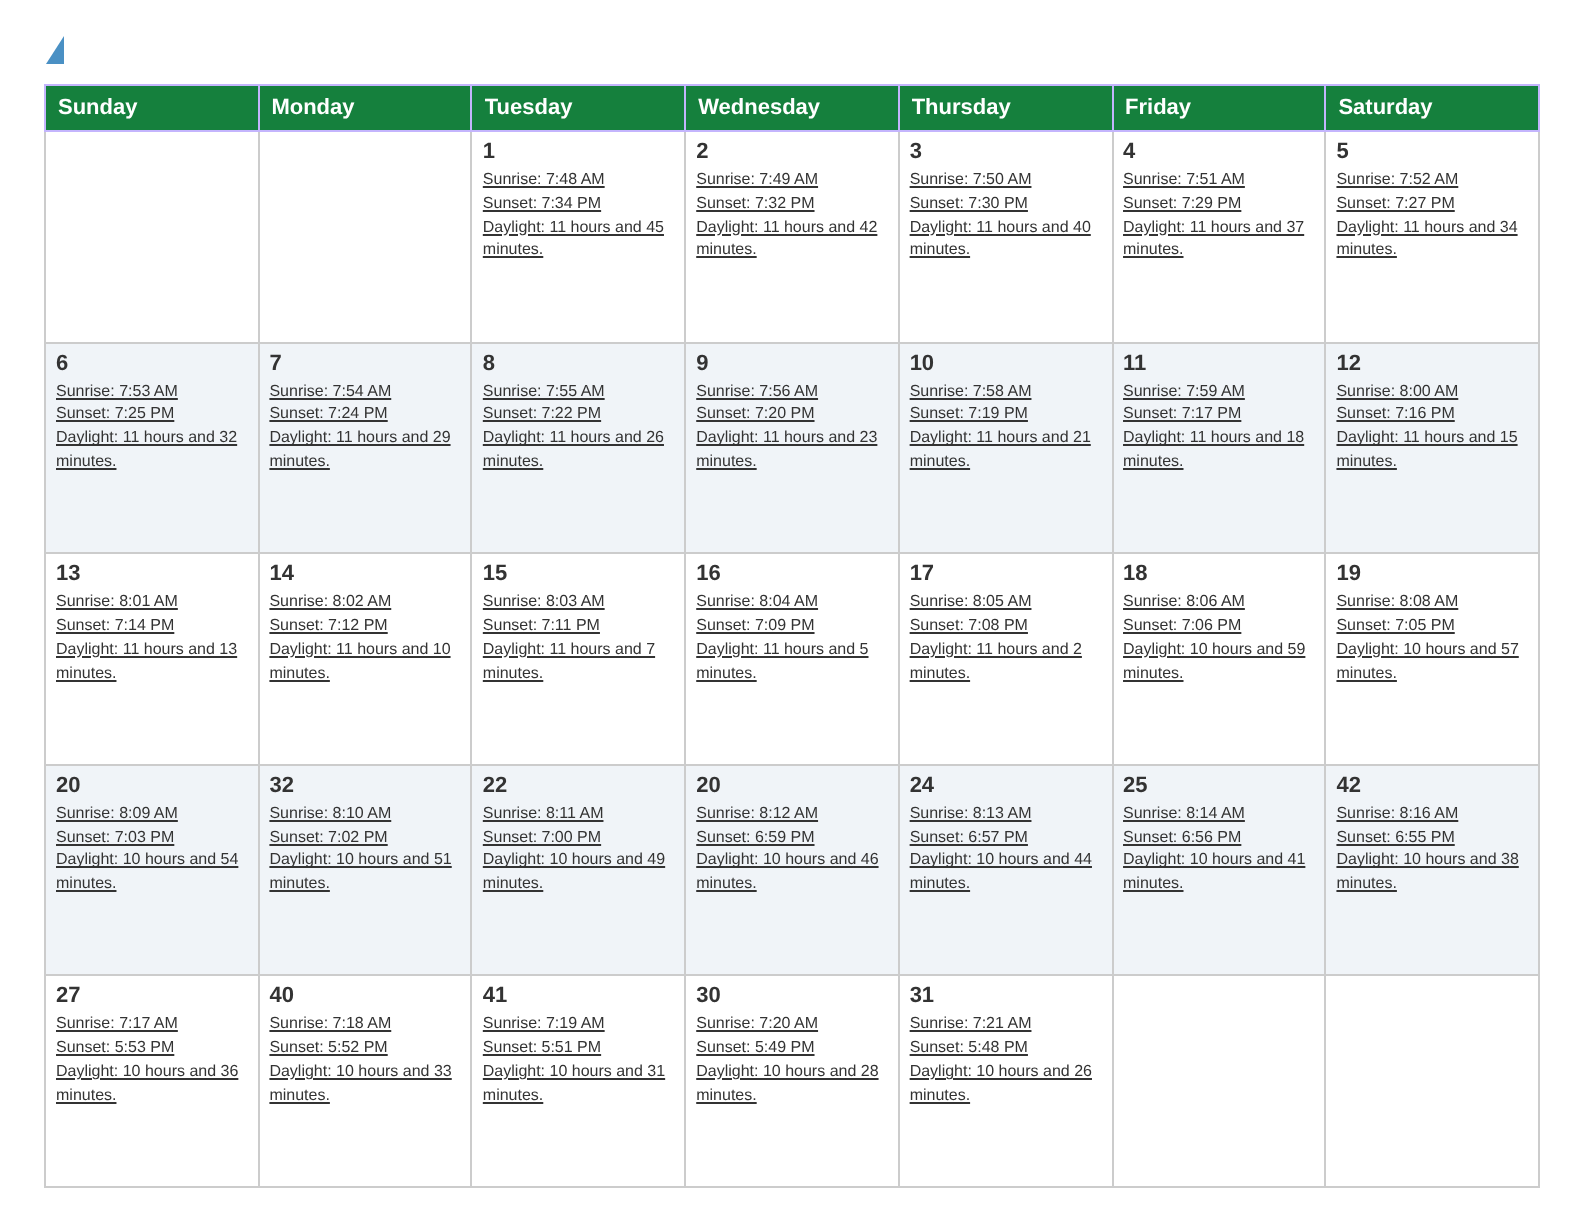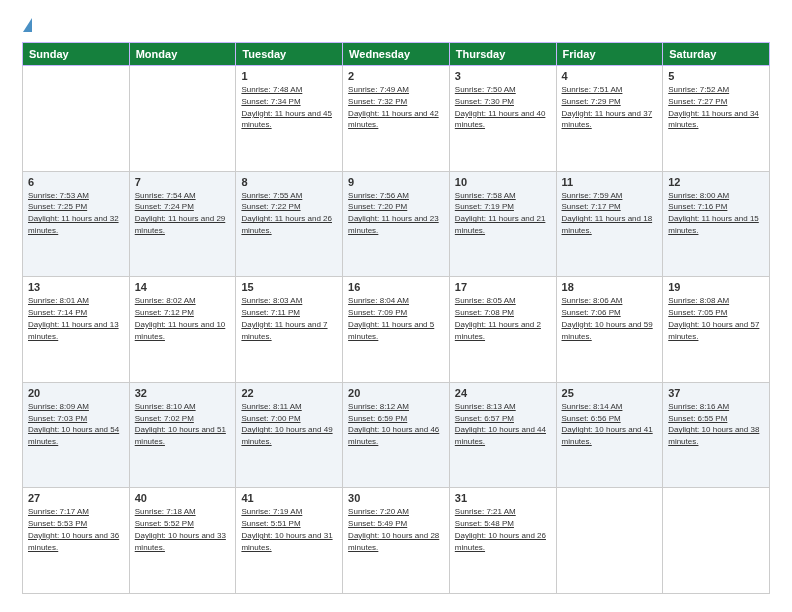--- a/index.html
+++ b/index.html
@@ -162,21 +162,21 @@
           <td><span class="day-number">18</span><span class="cell-text">Sunrise: 8:06 AM<br>Sunset: 7:06 PM<br>Daylight: 10 hours and 59 minutes.</span></td>
           <td><span class="day-number">19</span><span class="cell-text">Sunrise: 8:08 AM<br>Sunset: 7:05 PM<br>Daylight: 10 hours and 57 minutes.</span></td>
         </tr>
         <tr>
           <td class="alt-row"><span class="day-number">20</span><span class="cell-text">Sunrise: 8:09 AM<br>Sunset: 7:03 PM<br>Daylight: 10 hours and 54 minutes.</span></td>
           <td class="alt-row"><span class="day-number">32</span><span class="cell-text">Sunrise: 8:10 AM<br>Sunset: 7:02 PM<br>Daylight: 10 hours and 51 minutes.</span></td>
           <td class="alt-row"><span class="day-number">22</span><span class="cell-text">Sunrise: 8:11 AM<br>Sunset: 7:00 PM<br>Daylight: 10 hours and 49 minutes.</span></td>
           <td class="alt-row"><span class="day-number">20</span><span class="cell-text">Sunrise: 8:12 AM<br>Sunset: 6:59 PM<br>Daylight: 10 hours and 46 minutes.</span></td>
           <td class="alt-row"><span class="day-number">24</span><span class="cell-text">Sunrise: 8:13 AM<br>Sunset: 6:57 PM<br>Daylight: 10 hours and 44 minutes.</span></td>
           <td class="alt-row"><span class="day-number">25</span><span class="cell-text">Sunrise: 8:14 AM<br>Sunset: 6:56 PM<br>Daylight: 10 hours and 41 minutes.</span></td>
-          <td class="alt-row"><span class="day-number">37</span><span class="cell-text">Sunrise: 8:16 AM<br>Sunset: 6:55 PM<br>Daylight: 10 hours and 38 minutes.</span></td>
+          <td class="alt-row"><span class="day-number">42</span><span class="cell-text">Sunrise: 8:16 AM<br>Sunset: 6:55 PM<br>Daylight: 10 hours and 38 minutes.</span></td>
         </tr>
         <tr>
           <td><span class="day-number">27</span><span class="cell-text">Sunrise: 7:17 AM<br>Sunset: 5:53 PM<br>Daylight: 10 hours and 36 minutes.</span></td>
           <td><span class="day-number">40</span><span class="cell-text">Sunrise: 7:18 AM<br>Sunset: 5:52 PM<br>Daylight: 10 hours and 33 minutes.</span></td>
           <td><span class="day-number">41</span><span class="cell-text">Sunrise: 7:19 AM<br>Sunset: 5:51 PM<br>Daylight: 10 hours and 31 minutes.</span></td>
           <td><span class="day-number">30</span><span class="cell-text">Sunrise: 7:20 AM<br>Sunset: 5:49 PM<br>Daylight: 10 hours and 28 minutes.</span></td>
           <td><span class="day-number">31</span><span class="cell-text">Sunrise: 7:21 AM<br>Sunset: 5:48 PM<br>Daylight: 10 hours and 26 minutes.</span></td>
           <td></td>
           <td></td>
         </tr>

